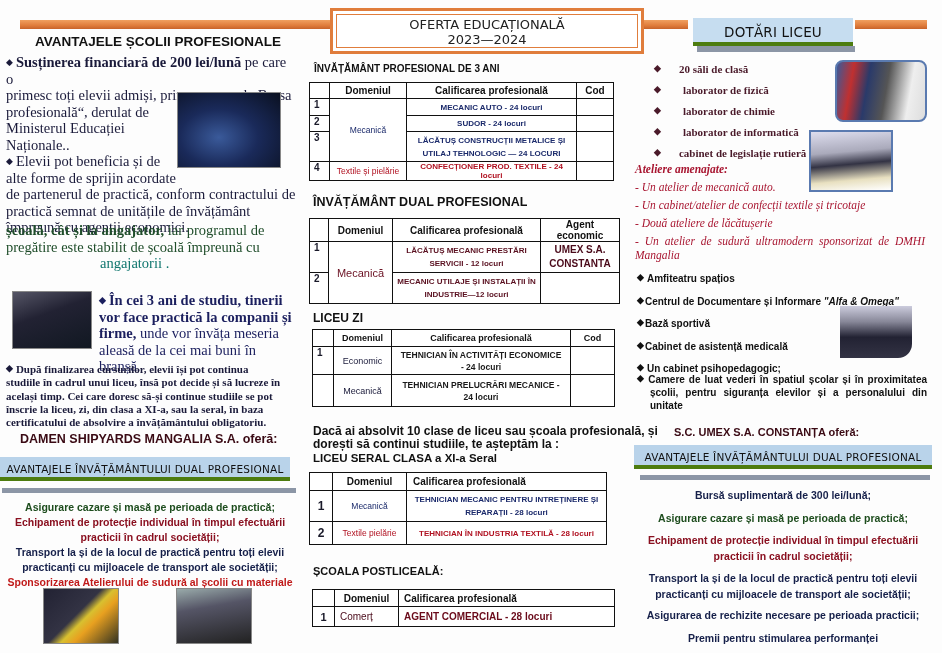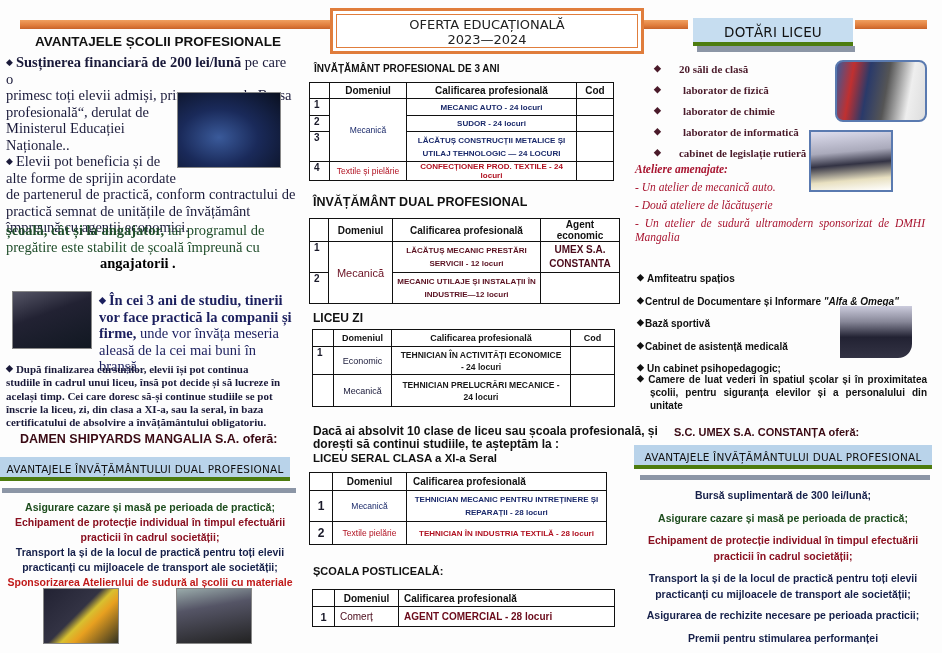--- a/index.html
+++ b/index.html
@@ -88,21 +88,21 @@
     <div>de partenerul de practică, conform contractului de</div>
     <div>practică semnat de unitățile de învățământ</div>
     <div>împreună cu agenții economici.</div>
   </div>
 
   <div class="photo" style="left:177px; top:92px; width:104px; height:76px; background: radial-gradient(ellipse at 40% 60%, #3a5a9a 0%, #1a2a5a 45%, #0a1020 100%);"></div>
 
   <div class="abs lp" style="left:6px; top:222px; width:292px;">
     <div><span class="green-b">școală, cât și la angajator,</span><span style="color:#1f4d2a"> iar programul de</span></div>
     <div style="color:#1f4d2a">pregătire este stabilit de școală împreună cu</div>
-    <div style="color:#000000; padding-left:94px;font-weight:bold;">angajatorii .</div>
+    <div style="color:#0f766e; padding-left:94px;">angajatorii .</div>
   </div>
 
   <div class="photo" style="left:12px; top:291px; width:80px; height:58px; background: linear-gradient(160deg, #556 0%, #223 40%, #111822 100%);"></div>
 
   <div class="abs lp" style="left:99px; top:292px; width:200px; color:#1b1f5e;">
     <div class="navy-b"><span class="bul">◆</span><span>În cei 3 ani de studiu, tinerii</span></div>
     <div class="navy-b">vor face practică la companii și</div>
     <div><span class="navy-b">firme,</span><span> unde vor învăța meseria</span></div>
     <div>aleasă de la cei mai buni în branșă.</div>
   </div>
@@ -286,20 +286,21 @@
   <div><span class="bul" style="margin-right:22px;">◆</span><span>laborator de informatică</span></div>
   <div><span class="bul" style="margin-right:18px;">◆</span><span>cabinet de legislație rutieră</span></div>
 </div>
 
 <div class="photo" style="left:835px; top:60px; width:92px; height:62px; border-radius:8px; border:2px solid #5a7ab0; background: linear-gradient(100deg, #3a5a9a 0%, #c03030 18%, #2a3a6a 35%, #555 55%, #eee 80%, #ddd 100%);"></div>
 <div class="photo" style="left:809px; top:130px; width:84px; height:62px; border:2px solid #5a7ab0; background: linear-gradient(175deg, #dde 0%, #aab 35%, #334 55%, #e8e0c0 80%, #fff 100%);"></div>
 
 <div class="abs ateliere" style="left:635px; top:160px; width:290px; line-height:18px;">
   <div style="font-weight:bold;">Ateliere amenajate:</div>
   <div>- Un atelier de mecanică auto.</div>
+  <div>- Un cabinet/atelier de confecții textile și tricotaje</div>
   <div>- Două ateliere de lăcătușerie</div>
   <div style="text-align:justify; text-align-last:justify;">- Un atelier de sudură ultramodern sponsorizat de DMHI</div>
   <div style="line-height:11px;">Mangalia</div>
 </div>
 
 <div class="abs rlist-sans" style="left:637px; top:267px; width:290px; line-height:20.5px;">
   <div><span class="bul">◆</span><span>Amfiteatru spațios</span></div>
   <div><span class="bul" style="margin-right:1px;">◆</span><span>Centrul de Documentare și Informare </span><i>"Alfa &amp; Omega"</i></div>
   <div><span class="bul" style="margin-right:1px;">◆</span><span>Bază sportivă</span></div>
   <div><span class="bul" style="margin-right:1px;">◆</span><span>Cabinet de asistență medicală</span></div>

